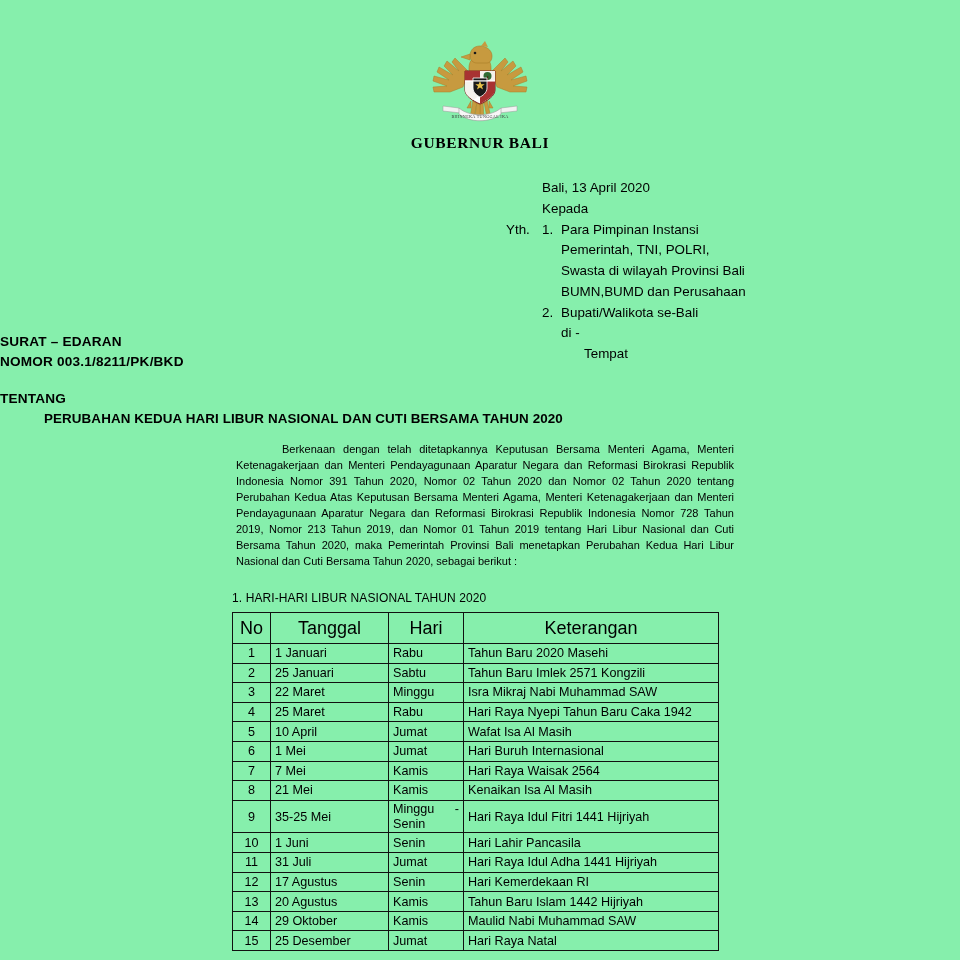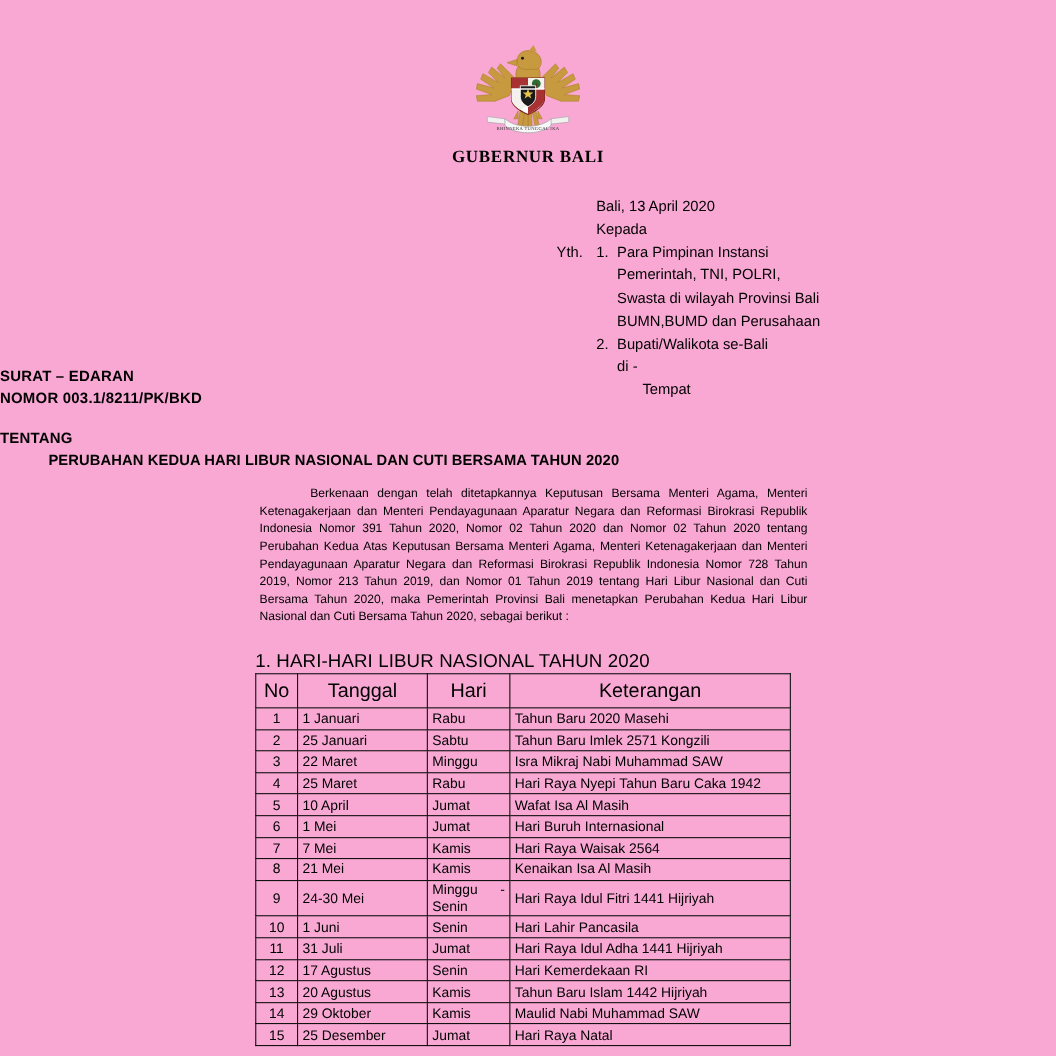--- a/index.html
+++ b/index.html
@@ -12,21 +12,21 @@
     height: 960px;
     font-family: "Liberation Sans", sans-serif;
     color: #000000;
     position: relative;
     overflow: hidden;
   }
 
   .page {
     position: absolute;
     inset: 0;
-    background: #f9a8d4;
+    background: #86efac;
   }
 
   
   .emblem-wrap {
     position: absolute;
     left: 0; right: 0;
     top: 38px;
     display: flex;
     justify-content: center;
   }
@@ -97,21 +97,21 @@
     text-align: justify;
     text-indent: 46px;
     text-justify: inter-word;
   }
 
   
   .section-heading {
     position: absolute;
     left: 232px;
     top: 591px;
-    font-size: 17px;
+    font-size: 12px;
     letter-spacing: 0.1px;
   }
 
   
   .tbl-wrap {
     position: absolute;
     left: 232px;
     top: 612px;
     width: 487px;
   }
@@ -313,21 +313,21 @@
           <td class="cell-ket">Hari Raya Waisak 2564</td>
         </tr>
         <tr>
           <td class="cell-no">8</td>
           <td class="cell-tgl">21 Mei</td>
           <td class="cell-hari">Kamis</td>
           <td class="cell-ket">Kenaikan Isa Al Masih</td>
         </tr>
         <tr class="tall-row">
           <td class="cell-no">9</td>
-          <td class="cell-tgl">24-30 Mei</td>
+          <td class="cell-tgl">35-25 Mei</td>
           <td class="cell-hari">
             <span class="hari-split">
               <span class="l1">
                 <span>Minggu</span>
                 <span>-</span>
               </span>
               <span class="l2">Senin</span>
             </span>
           </td>
           <td class="cell-ket">Hari Raya Idul Fitri 1441 Hijriyah</td>

